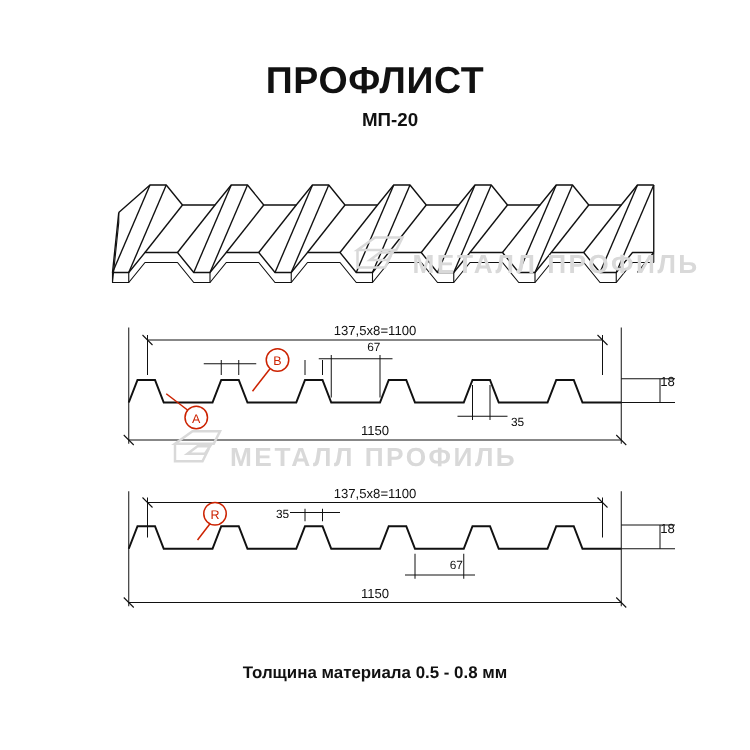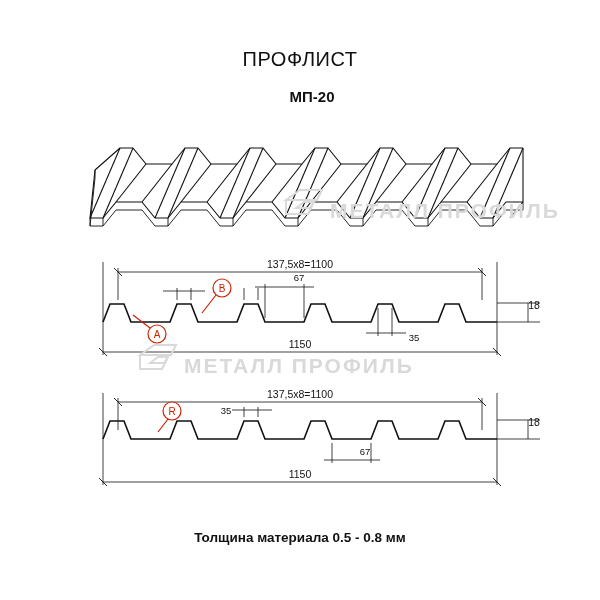--- a/index.html
+++ b/index.html
@@ -19,22 +19,22 @@
     position: relative;
     width: 600px;
     height: 600px;
   }
   .title {
     position: absolute;
     top: 48px;
     left: 0;
     width: 600px;
     text-align: center;
-    font-size: 20px;
-    font-weight: normal;
+    font-size: 30px;
+    font-weight: bold;
     letter-spacing: 0.5px;
     color: #111111;
   }
   .subtitle {
     position: absolute;
     top: 88px;
     left: 0;
     width: 600px;
     text-align: center;
     font-size: 15px;

